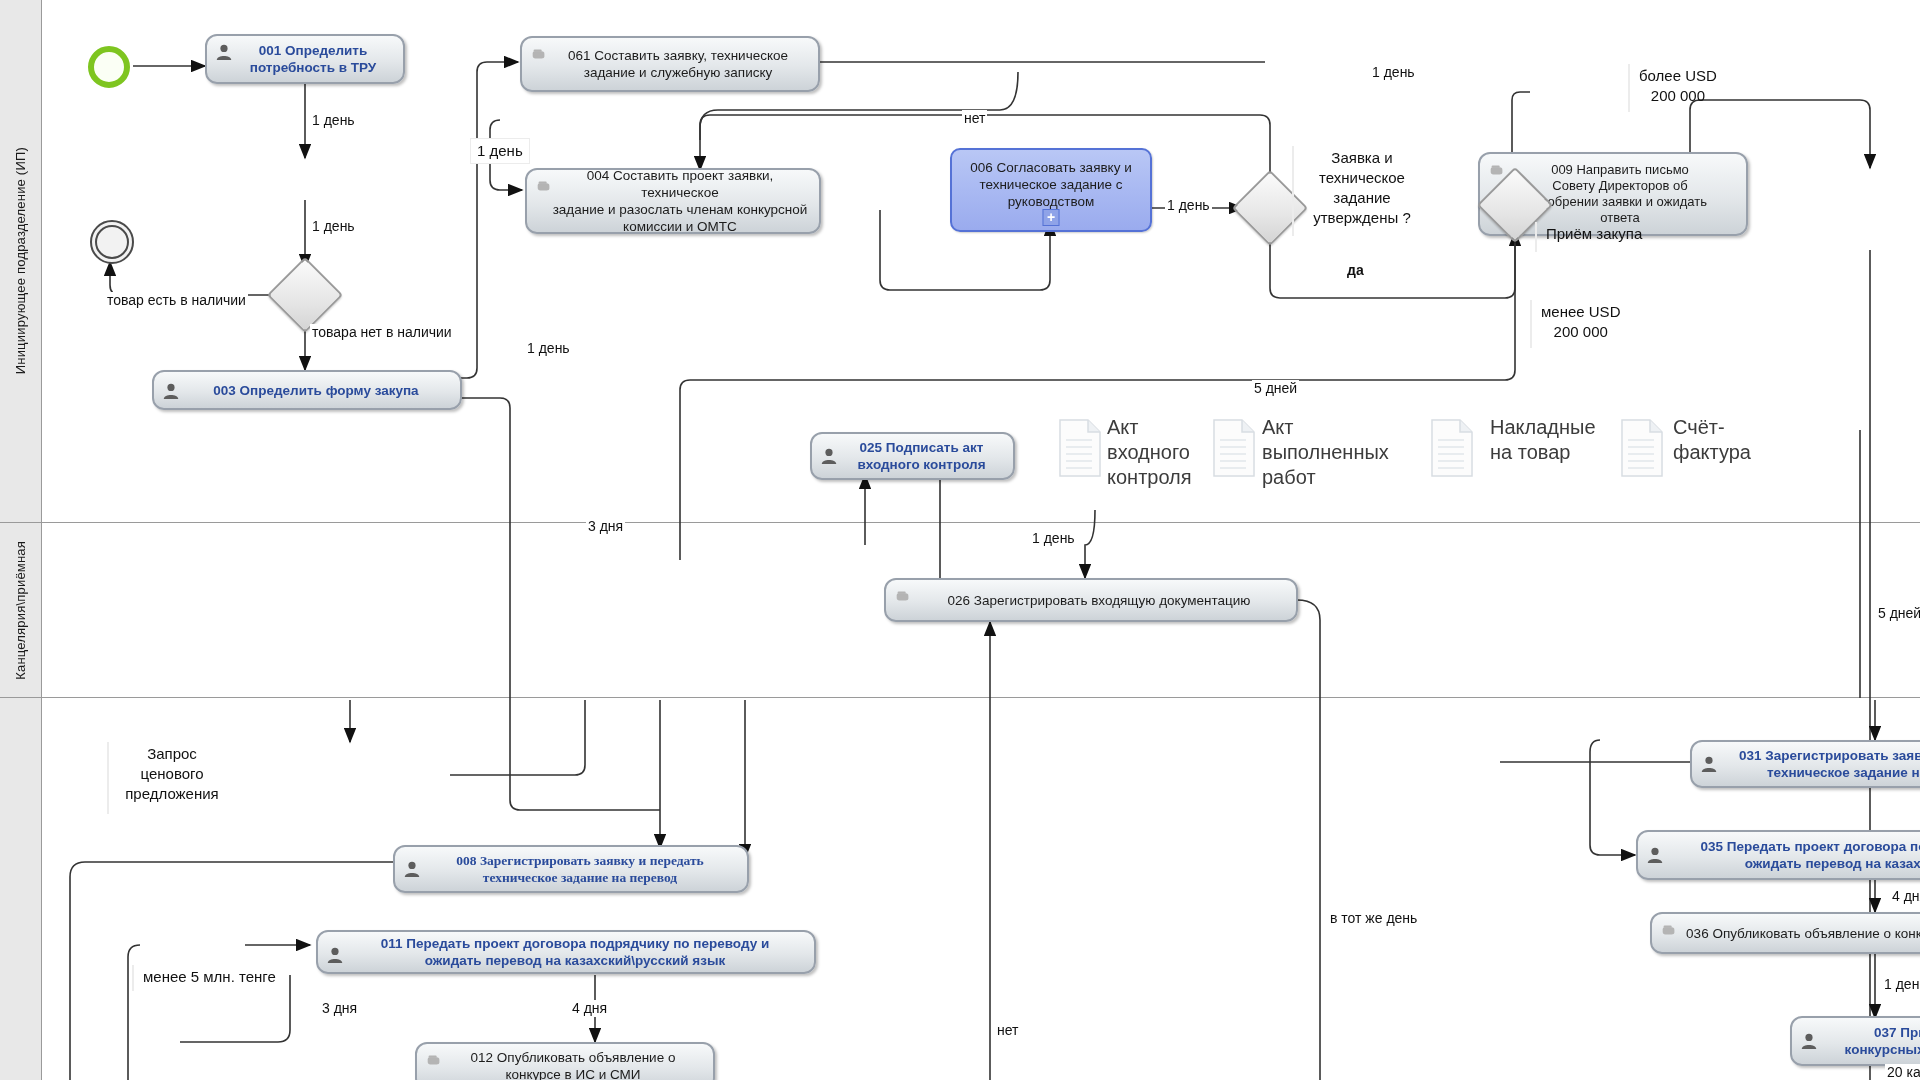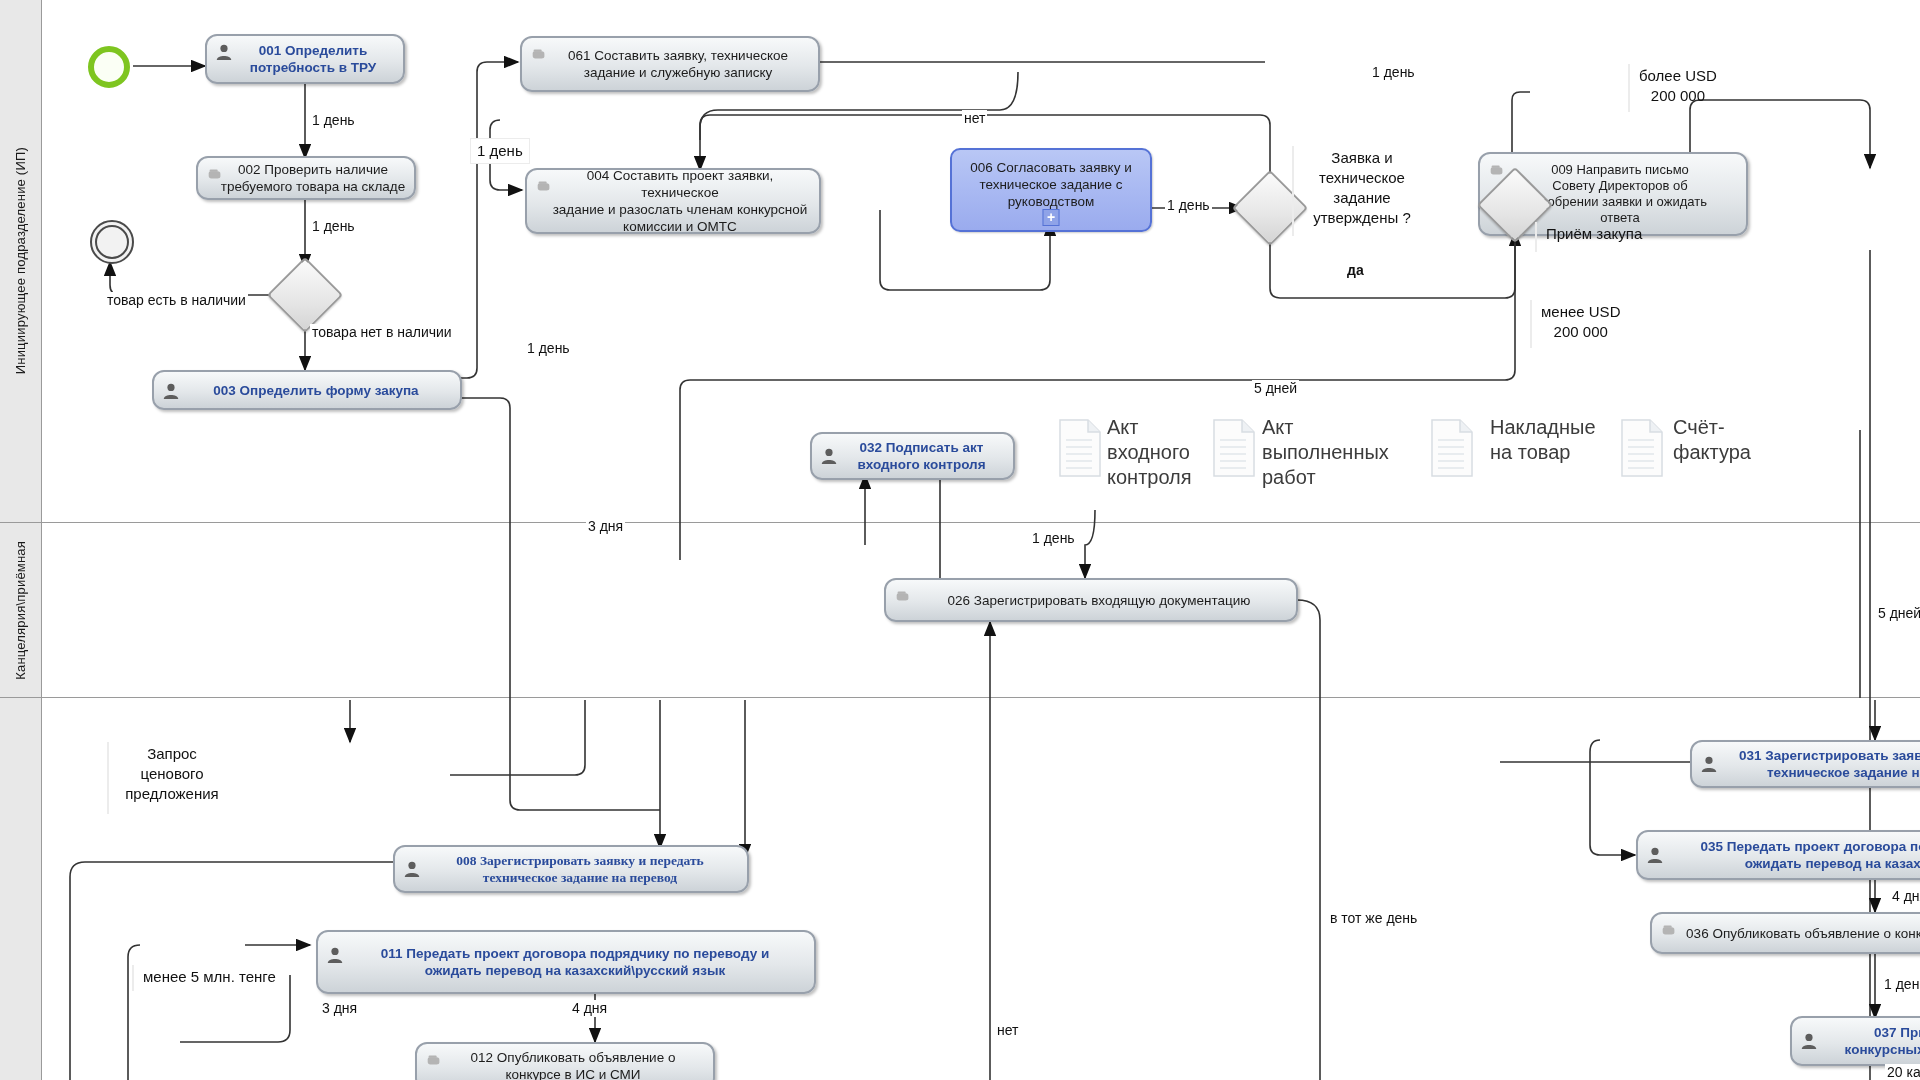--- a/index.html
+++ b/index.html
@@ -259,28 +259,20 @@
 
   <div class="task user" style="left:205px;top:34px;width:200px;height:50px;">
     <svg class="task-icon" viewBox="0 0 20 20">
       <circle cx="10" cy="6" r="4" fill="#5d5d5d"></circle>
       <path d="M2,19 C2,13 18,13 18,19 Z" fill="#5d5d5d"></path>
     </svg>
     <div class="tlabel" style="white-space:pre-line;padding-left:16px;">001 Определить
 потребность в ТРУ</div>
   </div>
 
-  <div class="task" style="left:196px;top:156px;width:220px;height:44px;">
-    <svg class="task-icon" viewBox="0 0 20 20">
-      <path d="M3,12 L3,9 Q3,7 5,7 L13,7 Q16,7 16,10 L16,13 Q16,15 13,15 L6,15 Q3,15 3,12 Z" fill="#b4b4b4"></path>
-      <rect x="4" y="5" width="9" height="2.5" rx="1.2" fill="#b4b4b4"></rect>
-    </svg>
-    <div class="tlabel" style="white-space:pre-line;padding-left:14px;">002 Проверить наличие
-требуемого товара на складе</div>
-  </div>
 
   <div class="task user" style="left:152px;top:370px;width:310px;height:40px;">
     <svg class="task-icon" viewBox="0 0 20 20" style="top:10px;">
       <circle cx="10" cy="6" r="4" fill="#5d5d5d"></circle>
       <path d="M2,19 C2,13 18,13 18,19 Z" fill="#5d5d5d"></path>
     </svg>
     <div class="tlabel" style="white-space:pre-line;padding-left:18px;">003 Определить форму закупа</div>
   </div>
 
   <div class="task" style="left:520px;top:36px;width:300px;height:56px;">
@@ -318,21 +310,21 @@
 Совету Директоров об
 одобрении заявки и ожидать
 ответа</div>
   </div>
 
   <div class="task user" style="left:810px;top:432px;width:205px;height:48px;">
     <svg class="task-icon" viewBox="0 0 20 20" style="top:13px;">
       <circle cx="10" cy="6" r="4" fill="#5d5d5d"></circle>
       <path d="M2,19 C2,13 18,13 18,19 Z" fill="#5d5d5d"></path>
     </svg>
-    <div class="tlabel" style="white-space:pre-line;padding-left:18px;">032 Подписать акт
+    <div class="tlabel" style="white-space:pre-line;padding-left:18px;">025 Подписать акт
 входного контроля</div>
   </div>
 
   <div class="task" style="left:884px;top:578px;width:414px;height:44px;">
     <svg class="task-icon" viewBox="0 0 20 20">
       <path d="M3,12 L3,9 Q3,7 5,7 L13,7 Q16,7 16,10 L16,13 Q16,15 13,15 L6,15 Q3,15 3,12 Z" fill="#b4b4b4"></path>
       <rect x="4" y="5" width="9" height="2.5" rx="1.2" fill="#b4b4b4"></rect>
     </svg>
     <div class="tlabel" style="white-space:pre-line;padding-left:16px;">026 Зарегистрировать входящую документацию</div>
   </div>
@@ -340,21 +332,21 @@
 
   <div class="task user" style="left:393px;top:845px;width:356px;height:48px;font-family:Liberation Serif, serif;">
     <svg class="task-icon" viewBox="0 0 20 20" style="top:13px;">
       <circle cx="10" cy="6" r="4" fill="#5d5d5d"></circle>
       <path d="M2,19 C2,13 18,13 18,19 Z" fill="#5d5d5d"></path>
     </svg>
     <div class="tlabel" style="white-space:pre-line;padding-left:18px;">008 Зарегистрировать заявку и передать
 техническое задание на перевод</div>
   </div>
 
-  <div class="task user" style="left:316px;top:930px;width:500px;height:64px;">
+  <div class="task user" style="left:316px;top:930px;width:500px;height:44px;">
     <svg class="task-icon" viewBox="0 0 20 20" style="top:14px;">
       <circle cx="10" cy="6" r="4" fill="#5d5d5d"></circle>
       <path d="M2,19 C2,13 18,13 18,19 Z" fill="#5d5d5d"></path>
     </svg>
     <div class="tlabel" style="white-space:pre-line;padding-left:18px;">011 Передать проект договора подрядчику по переводу и
 ожидать перевод на казахский\русский язык</div>
   </div>
 
   <div class="task" style="left:415px;top:1042px;width:300px;height:48px;">
     <svg class="task-icon" viewBox="0 0 20 20">

